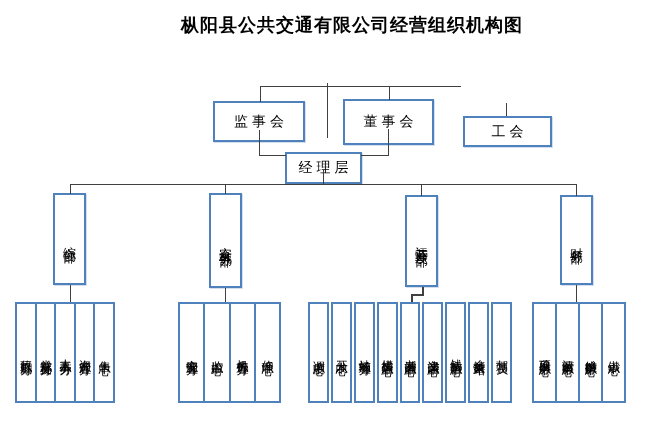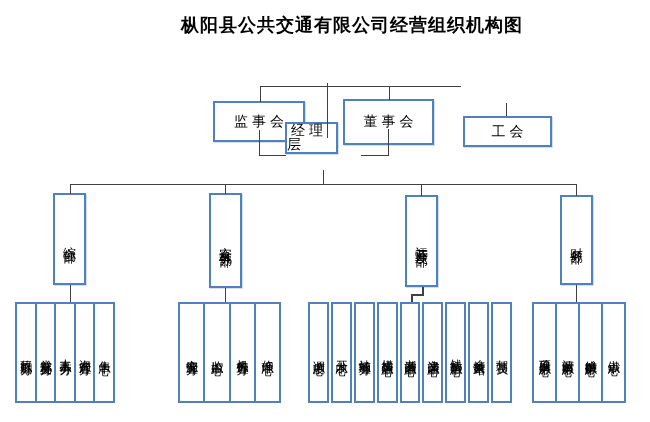--- a/index.html
+++ b/index.html
@@ -37,21 +37,21 @@
 </head>
 <body>
 
 <div class="canvas">
 
   <div class="title">枞阳县公共交通有限公司经营组织机构图</div>
 
   <div class="box" style="left:213px;top:101px;width:92px;height:41px">监事会</div>
   <div class="box" style="left:343px;top:99px;width:91px;height:46px">董事会</div>
   <div class="box" style="left:463px;top:116px;width:89px;height:31px">工会</div>
-  <div class="box" style="left:285px;top:122px;width:53px;height:32px">经理层</div>
+  <div class="box" style="left:285px;top:152px;width:77px;height:32px">经理层</div>
 
   <div class="box v" style="left:53px;top:193px;width:33px;height:92px">综合部</div>
   <div class="box v" style="left:209px;top:193px;width:33px;height:95px">安全机务部</div>
   <div class="box v" style="left:405px;top:195px;width:33px;height:92px">运营开发部</div>
   <div class="box v" style="left:560px;top:195px;width:33px;height:90px">财务部</div>
 
   <i class="ln" style="left:327px;top:83px;width:1px;height:55px"></i>
   <i class="ln" style="left:260px;top:86px;width:201px;height:1px"></i>
   <i class="ln" style="left:260px;top:86px;width:1px;height:16px"></i>
   <i class="ln" style="left:389px;top:86px;width:1px;height:14px"></i>

